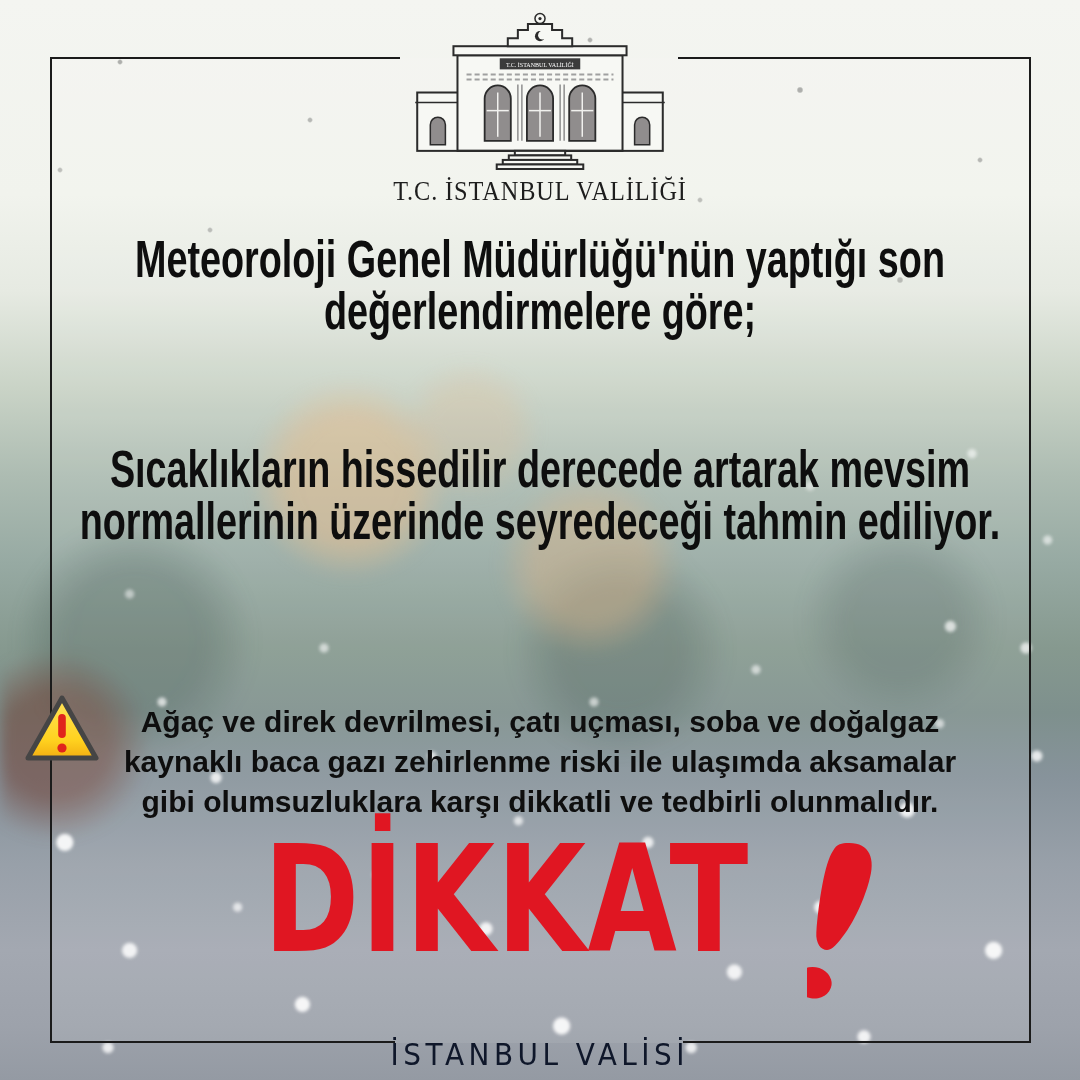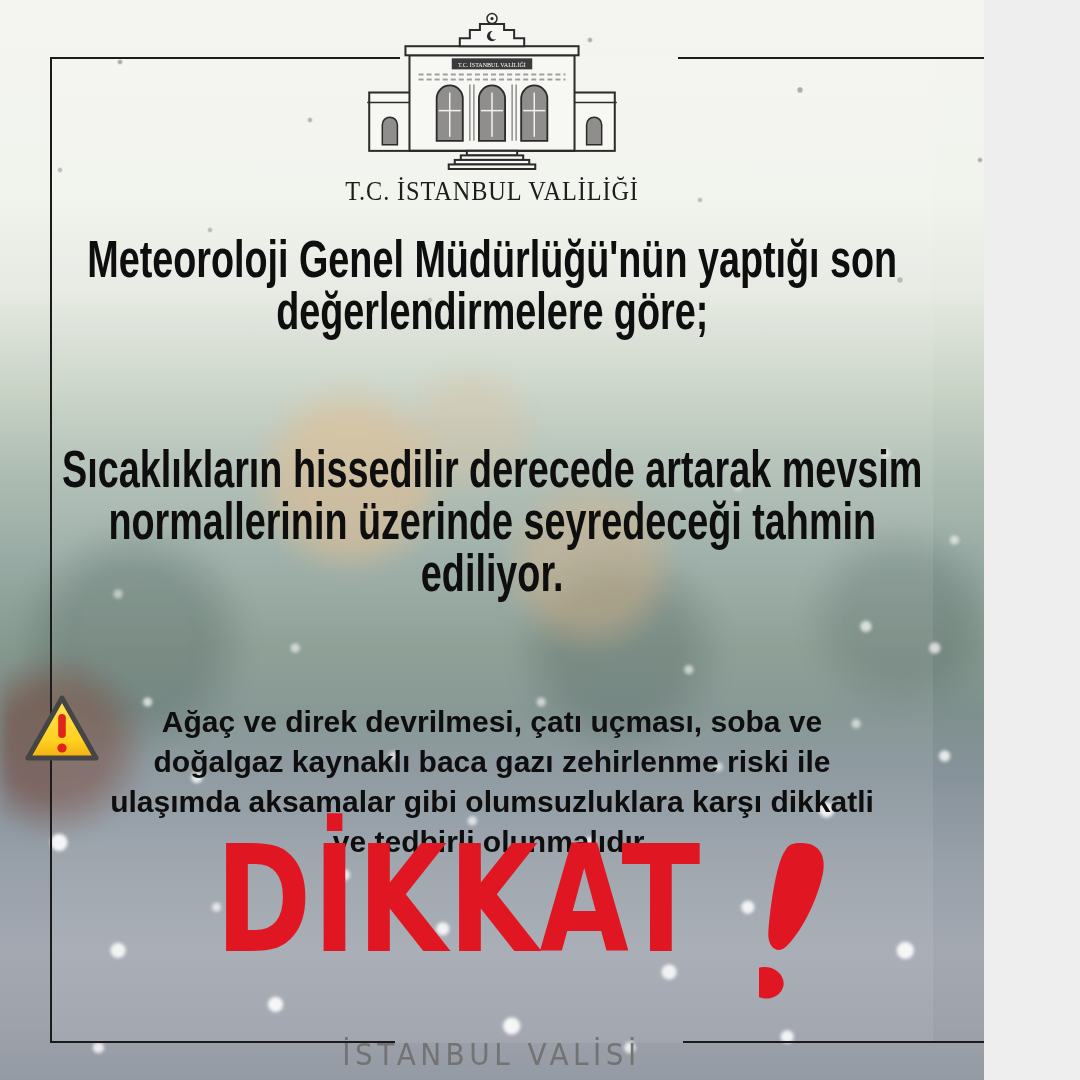--- a/index.html
+++ b/index.html
@@ -1,17 +1,17 @@
 <!DOCTYPE html>
 <html style="--accent-red: #e01622; --warning-yellow: #ffd21f; --frame: #1b1b1b; --text: #0e0e0e; --signature-white: #ffffff;"><head>
 <meta charset="utf-8">
 <style>
   html,body{margin:0;padding:0;}
   body{width:1080px;height:1080px;overflow:hidden;background:#eee;}
-  .poster{position:relative;width:984px;height:1080px;overflow:hidden;
+  .poster{position:relative;width:1080px;height:1080px;overflow:hidden;
           font-family:"Liberation Sans",sans-serif;color:var(--text,#0e0e0e);}
 
   
   .bg-gradient{position:absolute;inset:0;z-index:0;
     background:linear-gradient(180deg,
       #f4f5f1 0%, #f1f3ed 18%, #e6eae2 27%, #c9d3c6 36%, #adbcb2 44%,
       #97aaa3 52%, #86998f 60%, #7e908d 66%, #87939b 72%, #98a0a9 80%,
       #a3a8b1 88%, #9da2ab 95%, #949aa3 100%);}
   .bg-bokeh-warm{position:absolute;inset:0;z-index:0;filter:blur(7px);
     background-image:
@@ -101,21 +101,21 @@
 
   .dikkat{top:826px;display:flex;align-items:flex-start;justify-content:center;gap:16px;}
   .dikkat-word{font-family:"DejaVu Sans","Liberation Sans",sans-serif;font-weight:bold;
     font-size:148px;line-height:1;color:var(--accent-red,#e01622);
     transform:scaleX(.78);transform-origin:50% 0;letter-spacing:2px;}
   .dikkat-mark{margin-top:14px;margin-left:-28px;}
   .sr{position:absolute;width:1px;height:1px;overflow:hidden;clip:rect(0 0 0 0);}
 
   .sig-name{top:988px;font-weight:bold;font-size:44px;letter-spacing:2px;color:#fff;
     font-family:"DejaVu Sans","Liberation Sans",sans-serif;}
-  .sig-title{top:1036px;font-size:31px;letter-spacing:5px;color:#737373;font-weight:normal;
+  .sig-title{top:1036px;font-size:31px;letter-spacing:5px;color:#0f172a;font-weight:normal;
     font-family:"DejaVu Sans","Liberation Sans",sans-serif;}
 </style>
 </head>
 <body>
 
 <div class="poster">
 
   <div class="bg-gradient"></div>
   <div class="bg-bokeh-warm"></div>
   <div class="bg-bokeh-white"></div>

